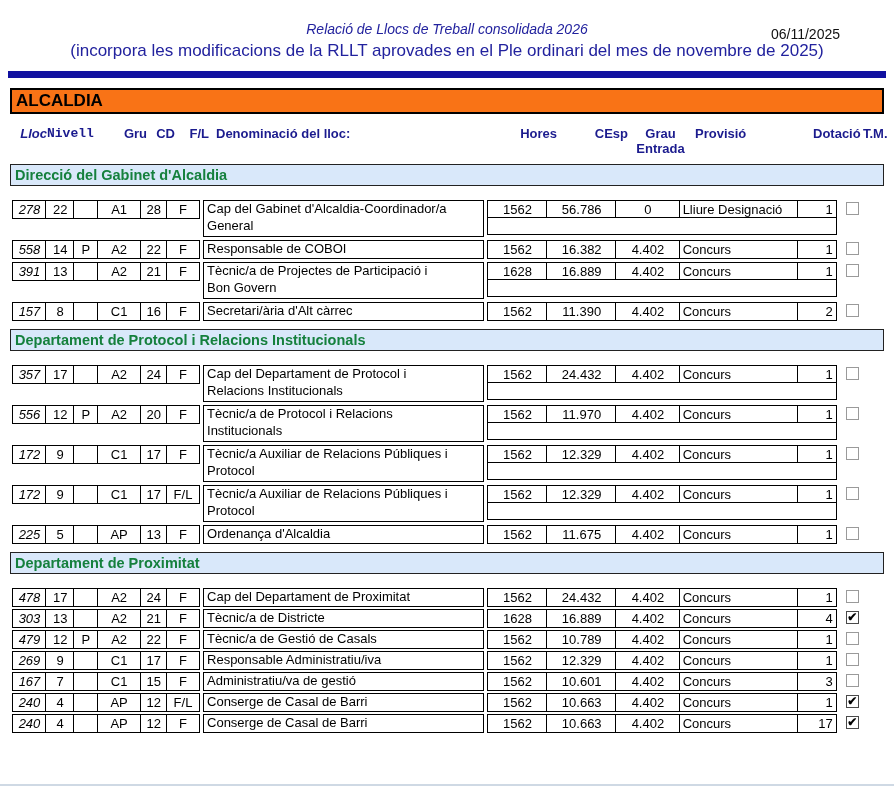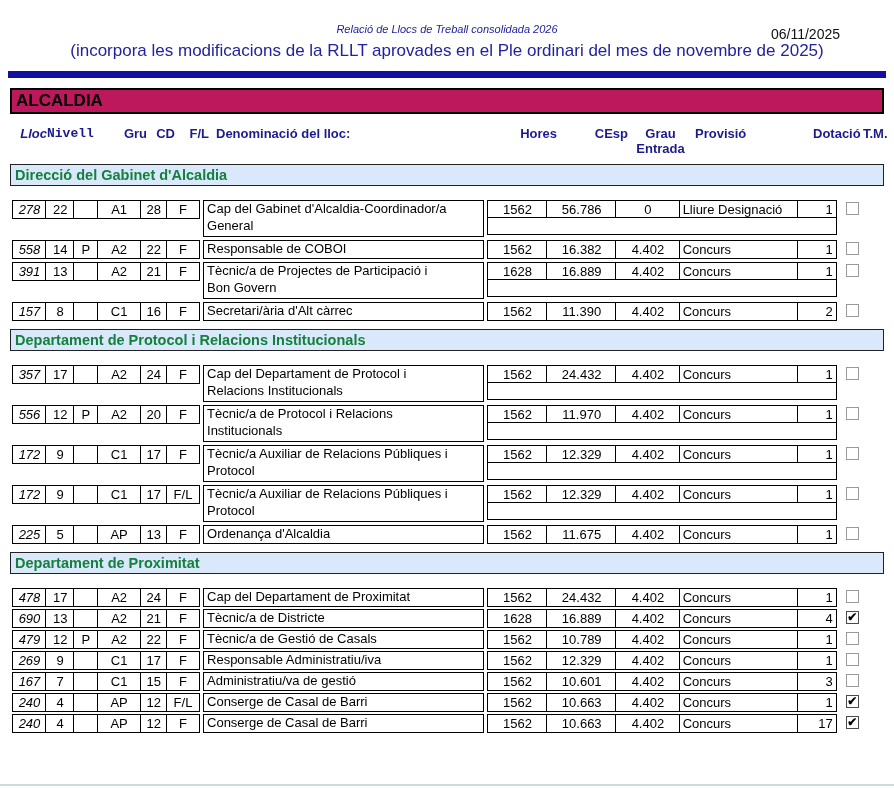--- a/index.html
+++ b/index.html
@@ -1,25 +1,25 @@
 <!DOCTYPE html>
 <html><head>
 <meta charset="utf-8">
 <style>
   html,body{margin:0;padding:0;background:#fff;}
   body{width:894px;height:788px;overflow:hidden;font-family:"Liberation Sans",sans-serif;position:relative;}
 
   .doc-header{position:relative;padding-top:18px;}
-  .doc-title{text-align:center;color:#22229e;font-style:italic;font-size:11px;line-height:22px;}
+  .doc-title{text-align:center;color:#22229e;font-style:italic;font-size:14px;line-height:22px;}
   .doc-subtitle{text-align:center;color:#22229e;font-size:17px;line-height:22px;max-width:850px;margin:0 auto;}
   .doc-date{position:absolute;top:26px;right:54px;font-size:14px;color:#111;font-style:normal;}
 
   .rule{margin:9px 8px 0 8px;height:7px;background:#1111a0;}
 
-  .org-bar{margin:10px 10px 0 10px;background:#be185d;border:2px solid #000;font-weight:bold;font-size:17px;padding:1px 4px;color:#000;}
+  .org-bar{margin:10px 10px 0 10px;background:#f97316;border:2px solid #000;font-weight:bold;font-size:17px;padding:1px 4px;color:#000;}
 
   .col-headers{margin:12px 0 0 12px;display:flex;align-items:flex-start;color:#1b1b8e;font-weight:bold;font-size:13px;line-height:15px;}
   .ch{flex:none;text-align:right;white-space:nowrap;}
   .ch-lloc{width:35px;font-style:italic;}
   .ch-nivell{width:30px;font-family:Liberation Mono, monospace;}
   .ch-p{width:25px;}
   .ch-gru{width:45px;}
   .ch-cd{width:28px;}
   .ch-fl{width:34px;}
   .ch-denom{width:281px;text-align:left;padding-left:4px;margin-left:3px;box-sizing:border-box;}
@@ -339,21 +339,21 @@
             <div class="cell c-grau">4.402</div>
             <div class="cell c-provisio">Concurs</div>
             <div class="cell c-dotacio">1</div>
           </div>
         </div>
         <div class="tmwrap">
           <div class="tmbox"></div>
         </div>
       </div>
       <div class="rowgrp" style="margin-bottom: 2px;">
-        <div class="cell c-lloc">690</div>
+        <div class="cell c-lloc">303</div>
         <div class="cell c-nivell">13</div>
         <div class="cell c-p"></div>
         <div class="cell c-gru">A2</div>
         <div class="cell c-cd">21</div>
         <div class="cell c-fl">F</div>
         <div class="denom single">
           <div class="denom-line">Tècnic/a de Districte</div>
         </div>
         <div class="numcluster">
           <div class="numrow">

